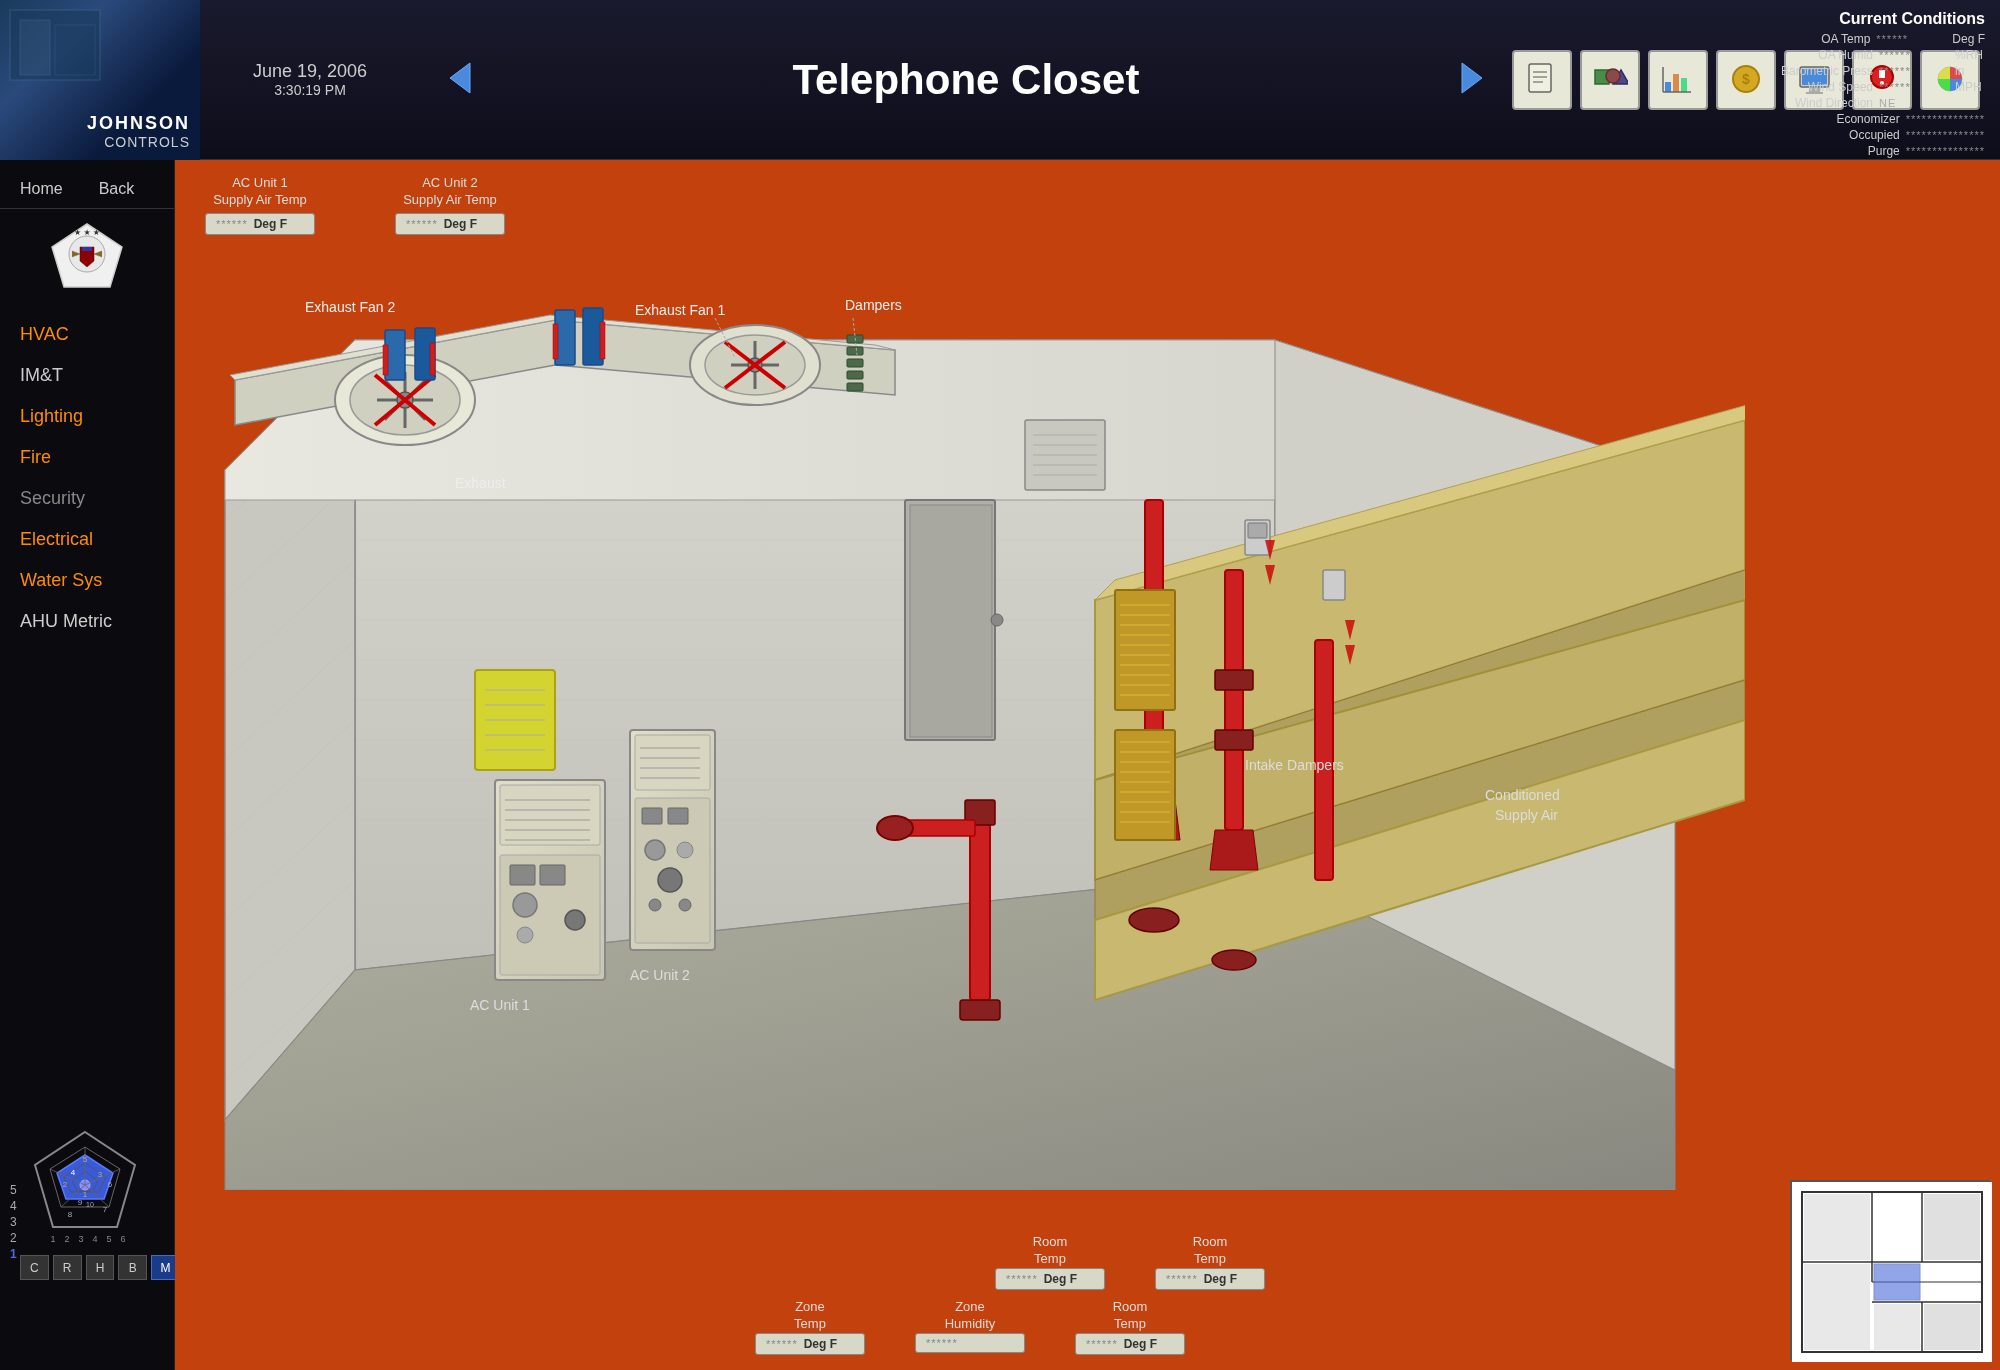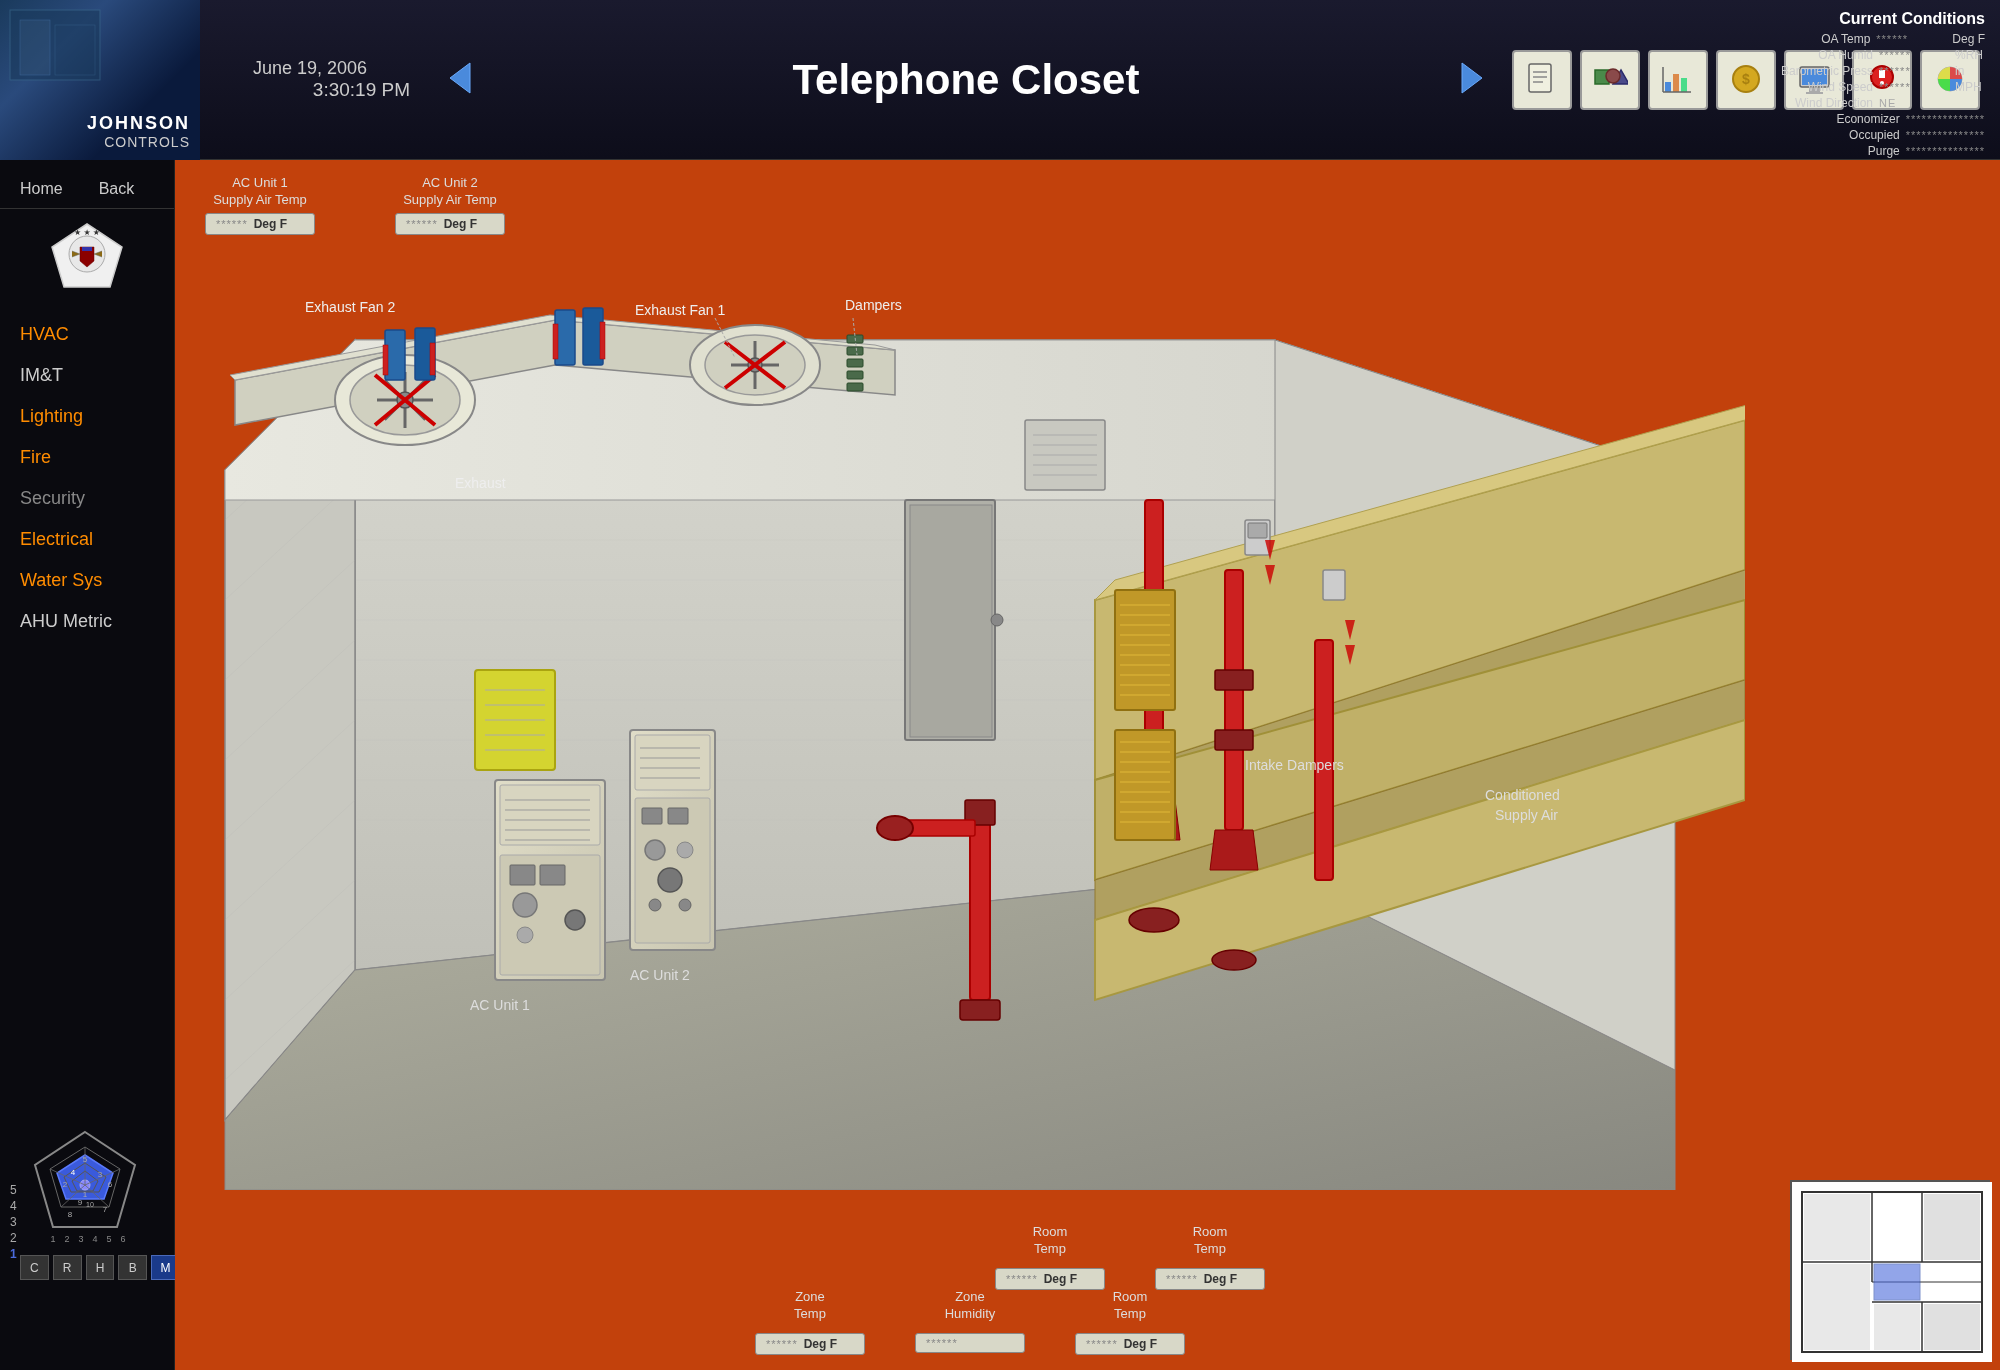--- a/index.html
+++ b/index.html
@@ -65,23 +65,22 @@
       text-align: center;
       padding: 10px;
     }
 
     #datetime-area .date {
       font-size: 18px;
       color: #ccc;
     }
 
     #datetime-area .time {
-      font-size: 19px;
+      font-size: 14px;
       color: #ccc;
-      text-align: right;
     }
 
     #title-area {
       flex: 1;
       text-align: center;
     }
 
     #title-area .page-title {
       font-size: 42px;
       font-weight: bold;
@@ -347,21 +346,21 @@
     .ac-value-unit {
       color: #333;
       font-size: 12px;
       font-weight: bold;
     }
 
     .sensor-group {
       display: flex;
       flex-direction: column;
       align-items: center;
-      gap: 10px;
+      gap: 0;
     }
 
     .sensor-label {
       font-size: 13px;
       color: #ddd;
       text-align: center;
       line-height: 1.3;
     }
 
     .sensor-value-box {

